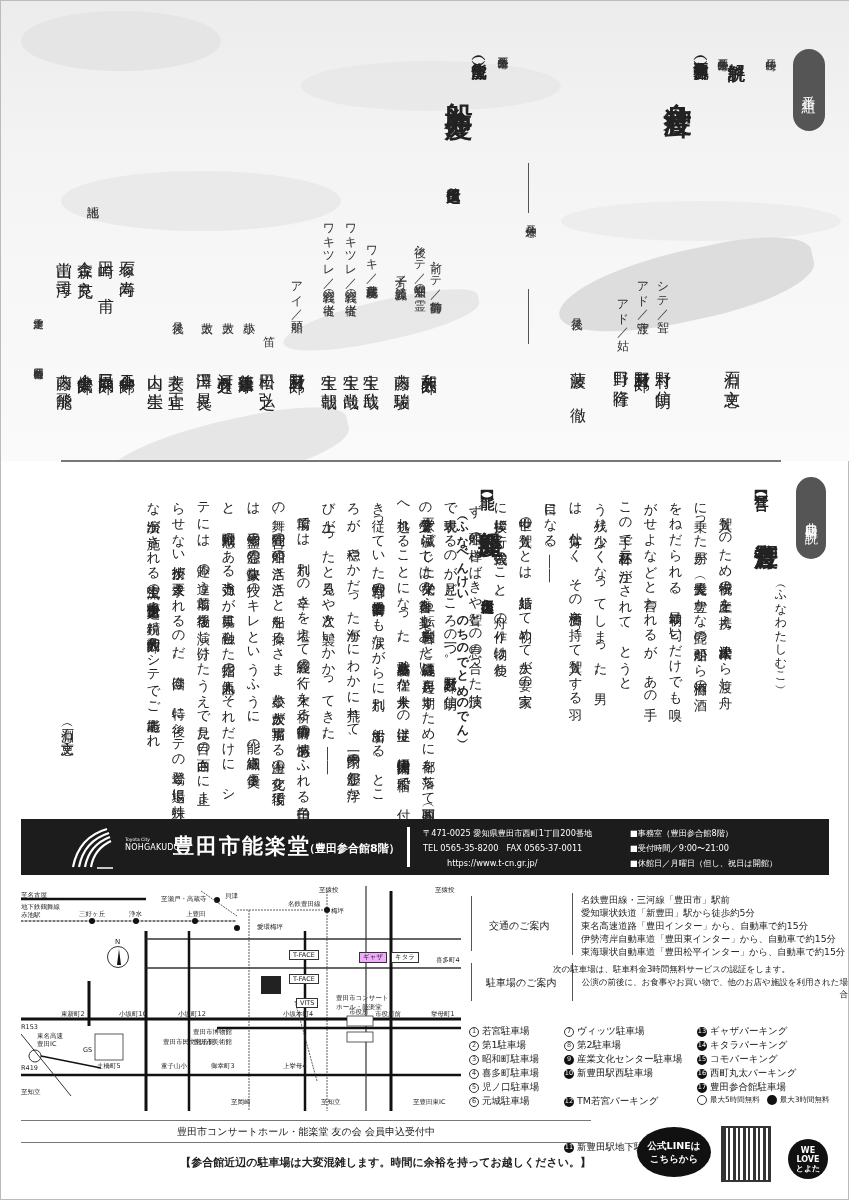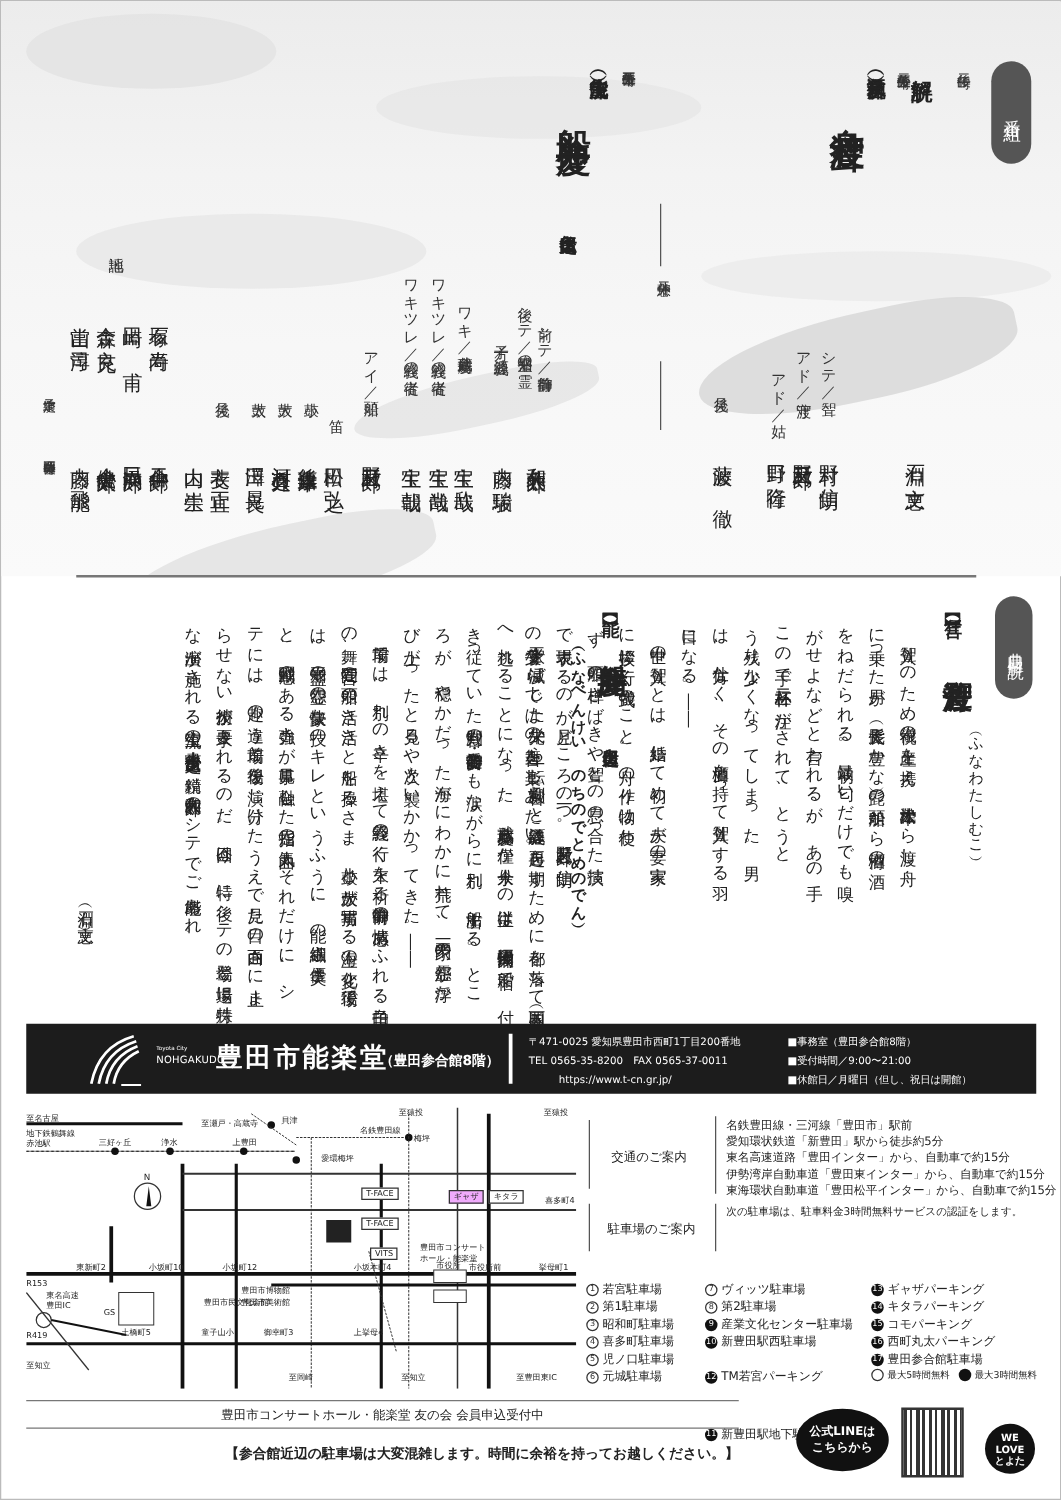--- a/index.html
+++ b/index.html
@@ -259,21 +259,22 @@
   <div class="vline" style="left:571px;top:892px;height:62px;background:#555;"></div>
   <div class="access-row" style="left:580px;top:893px;">名鉄豊田線・三河線「豊田市」駅前</div>
   <div class="access-row" style="left:580px;top:906px;">愛知環状鉄道「新豊田」駅から徒歩約5分</div>
   <div class="access-row" style="left:580px;top:919px;">東名高速道路「豊田インター」から、自動車で約15分</div>
   <div class="access-row" style="left:580px;top:932px;">伊勢湾岸自動車道「豊田東インター」から、自動車で約15分</div>
   <div class="access-row" style="left:580px;top:945px;">東海環状自動車道「豊田松平インター」から、自動車で約15分</div>
 
   <div class="vline" style="left:470px;top:962px;height:38px;background:#555;"></div>
   <div class="access-row" style="left:485px;top:975px;font-size:10px;">駐車場のご案内</div>
   <div class="vline" style="left:571px;top:962px;height:38px;background:#555;"></div>
-  <div class="access-row" style="left:580px;top:963px;font-size:8.5px;">次の駐車場は、駐車料金3時間無料サービスの認証をします。</div>
+  <div class="access-row" style="left:552px;top:963px;font-size:8.5px;">次の駐車場は、駐車料金3時間無料サービスの認証をします。</div>
+  <div class="access-row" style="left:580px;top:976px;font-size:8.5px;">公演の前後に、お食事やお買い物で、他のお店や施設を利用された場合</div>
 
   <div>
     <div class="park" style="left:468px;top:1024px;">
         <span class="num o">1</span>
         <span>若宮駐車場</span>
       </div>
     <div class="park" style="left:468px;top:1038px;">
         <span class="num o">2</span>
         <span>第1駐車場</span>
       </div>

